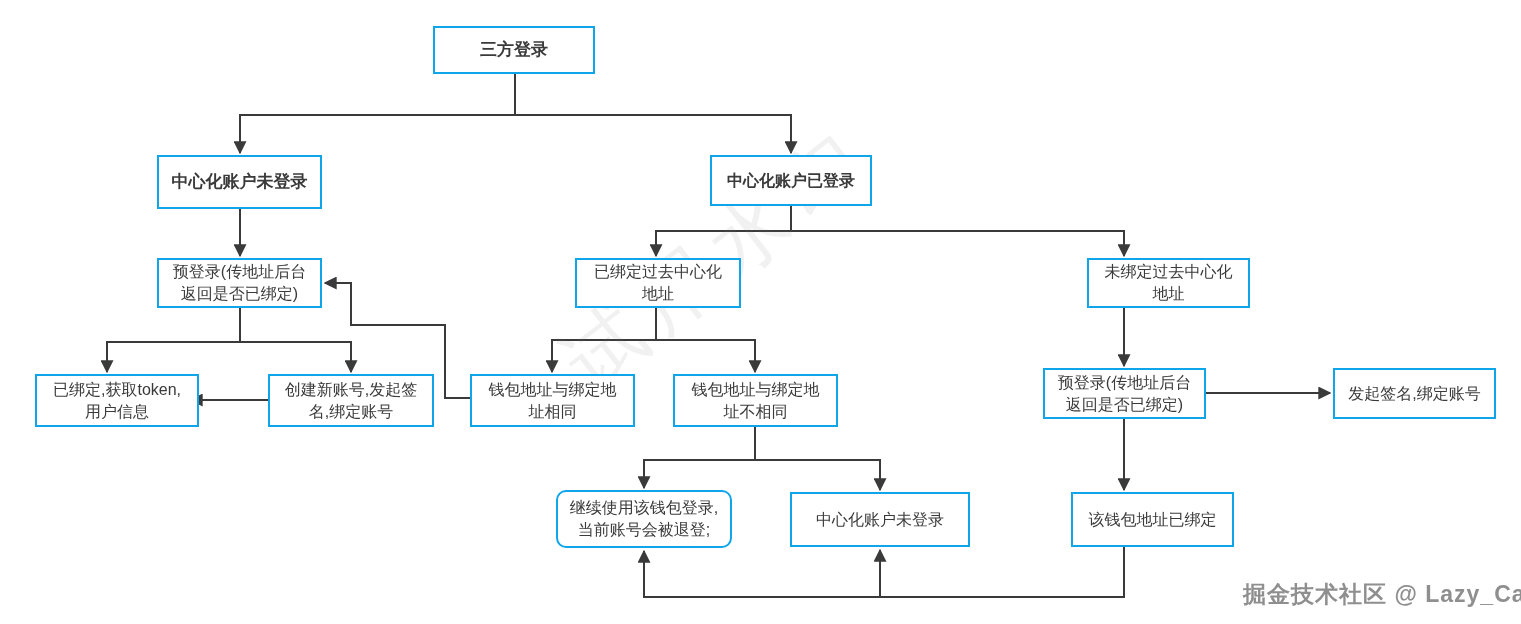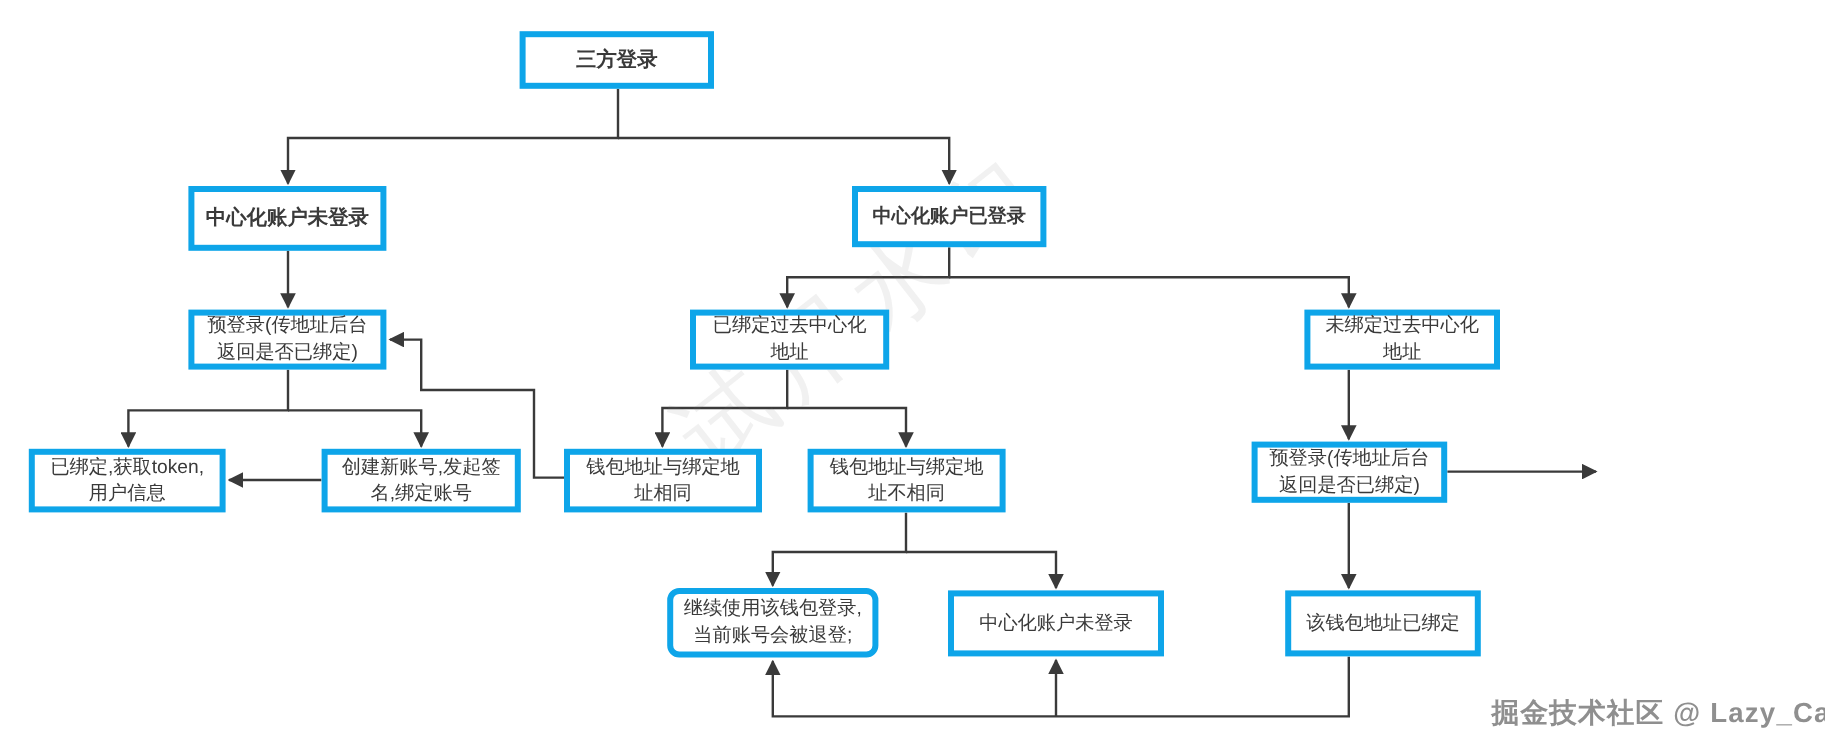--- a/index.html
+++ b/index.html
@@ -8,21 +8,21 @@
     width:1521px;height:624px;
     background:#ffffff;
     overflow:hidden;
     font-family:"Liberation Sans","DejaVu Sans",sans-serif;
   }
   #connectors{position:absolute;left:0;top:0;width:1521px;height:624px;pointer-events:none;}
   .node{
     position:absolute;
     box-sizing:border-box;
     background:#ffffff;
-    border:5px solid #0ea5e9;
+    border:2px solid #0ea5e9;
     color:#3a3a3a;
     font-size:16px;
     line-height:22px;
     display:flex;
     align-items:center;
     justify-content:center;
     text-align:center;
     white-space:pre-line;
     padding:2px 4px;
     z-index:2;
@@ -101,21 +101,21 @@
 
   <div class="node header" style="left:433px;top:26px;width:162px;height:48px;">三方登录</div>
 
   <div class="node header" style="left:157px;top:155px;width:165px;height:54px;">中心化账户未登录</div>
 
   <div class="node" style="left:710px;top:155px;width:162px;height:51px;font-weight:bold;">中心化账户已登录</div>
 
   <div class="node" style="left:157px;top:258px;width:165px;height:50px;">预登录(传地址后台
 返回是否已绑定)</div>
 
-  <div class="node" style="left:24px;top:374px;width:164px;height:53px;">已绑定,获取token,
+  <div class="node" style="left:35px;top:374px;width:164px;height:53px;">已绑定,获取token,
 用户信息</div>
 
   <div class="node" style="left:268px;top:374px;width:166px;height:53px;">创建新账号,发起签
 名,绑定账号</div>
 
   <div class="node" style="left:575px;top:258px;width:166px;height:50px;">已绑定过去中心化
 地址</div>
 
   <div class="node" style="left:1043px;top:258px;width:163px;height:50px;margin-left:44px;">未绑定过去中心化
 地址</div>
@@ -127,18 +127,19 @@
 址不相同</div>
 
   <div class="node" style="left:556px;top:490px;width:176px;height:58px;border-radius:10px;">继续使用该钱包登录,
 当前账号会被退登;</div>
 
   <div class="node" style="left:790px;top:492px;width:180px;height:55px;">中心化账户未登录</div>
 
   <div class="node" style="left:1043px;top:368px;width:163px;height:51px;">预登录(传地址后台
 返回是否已绑定)</div>
 
+  <div class="node" style="left:1333px;top:368px;width:163px;height:51px;">发起签名,绑定账号</div>
 
   <div class="node" style="left:1043px;top:492px;width:163px;height:55px;margin-left:28px;">该钱包地址已绑定</div>
 
   <div class="wm-credit">掘金技术社区 @ Lazy_Cat</div>
 
 </div>
 
 </body></html>

